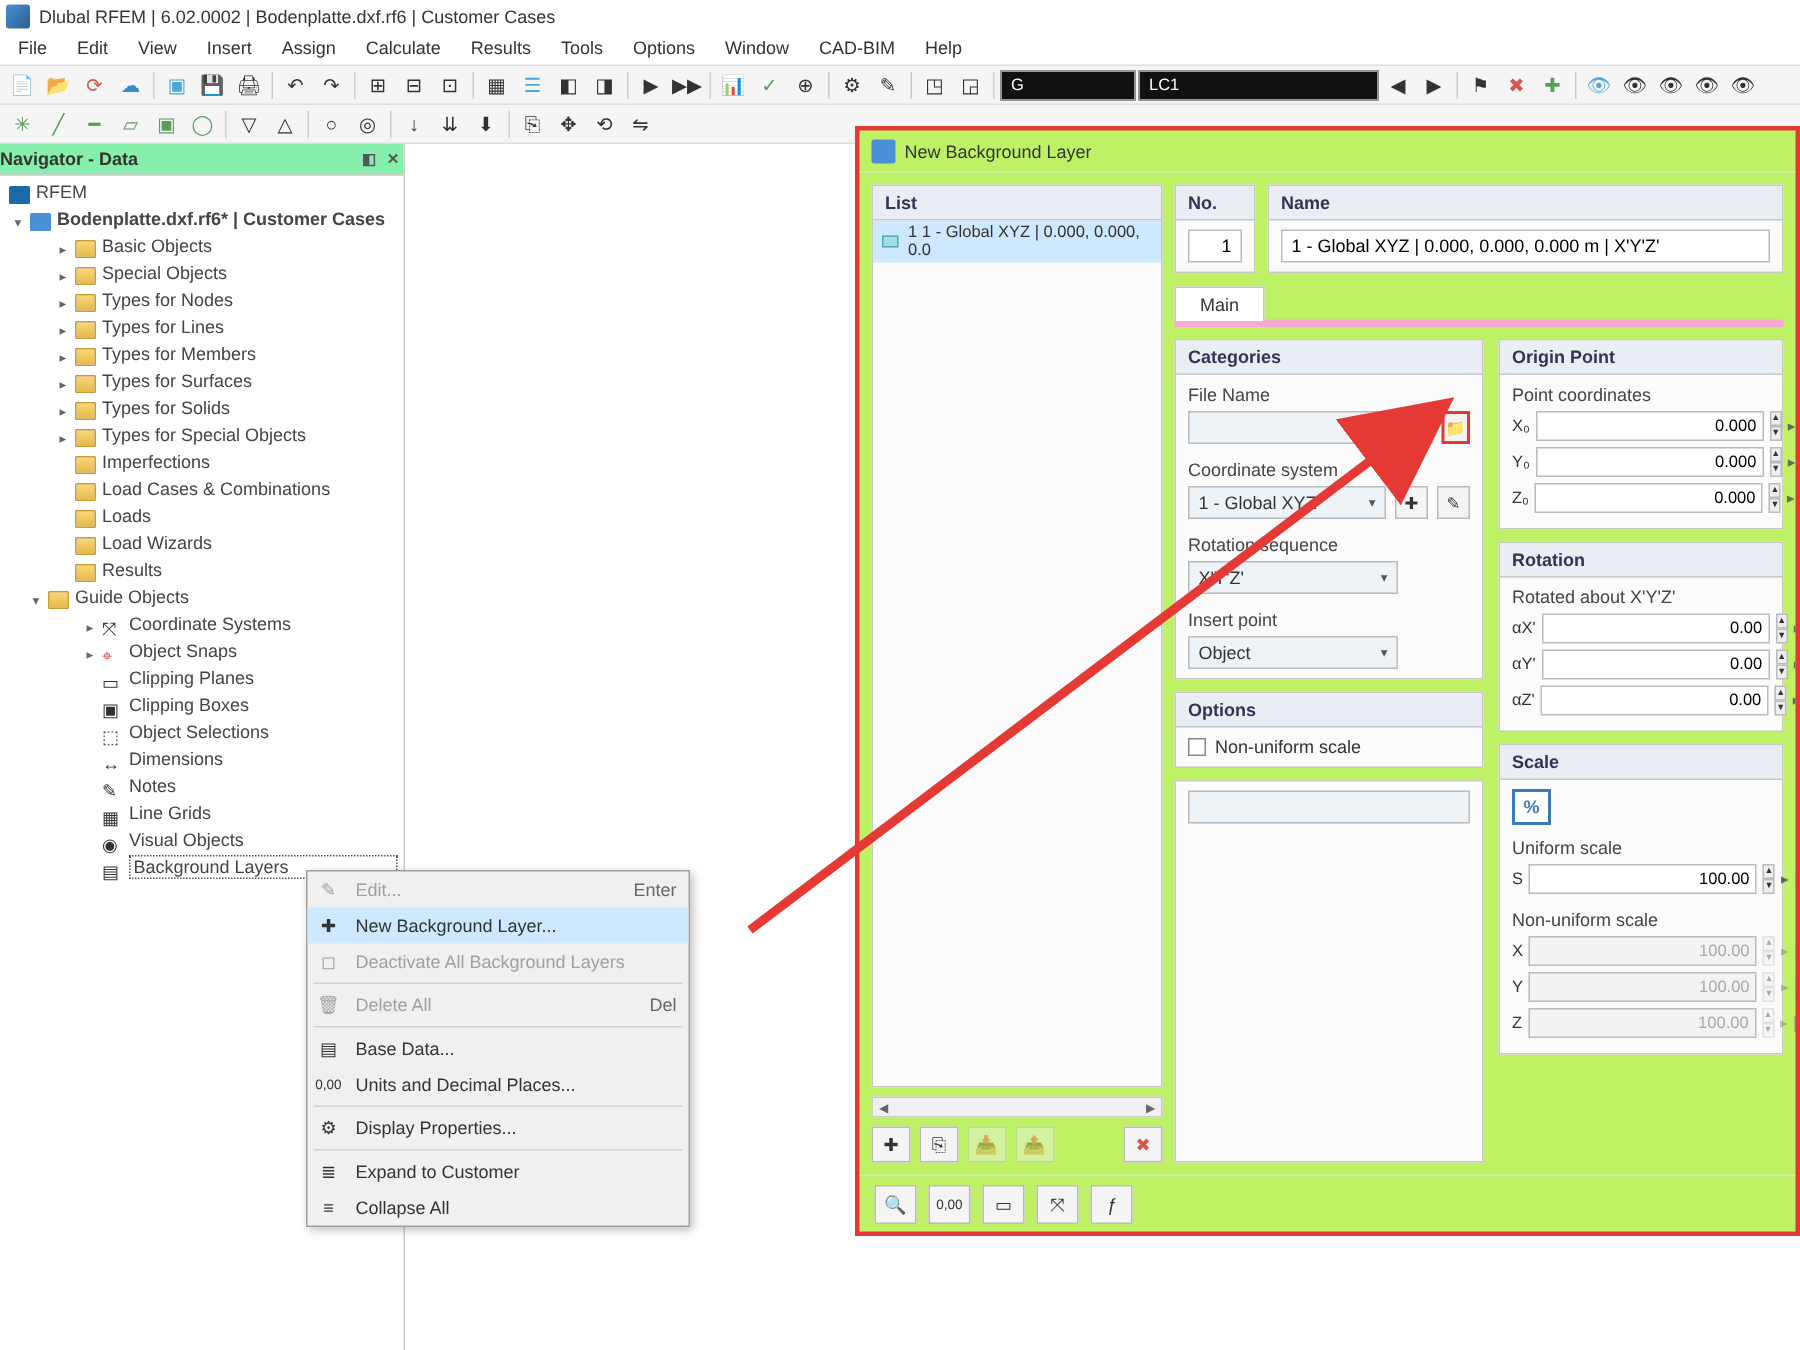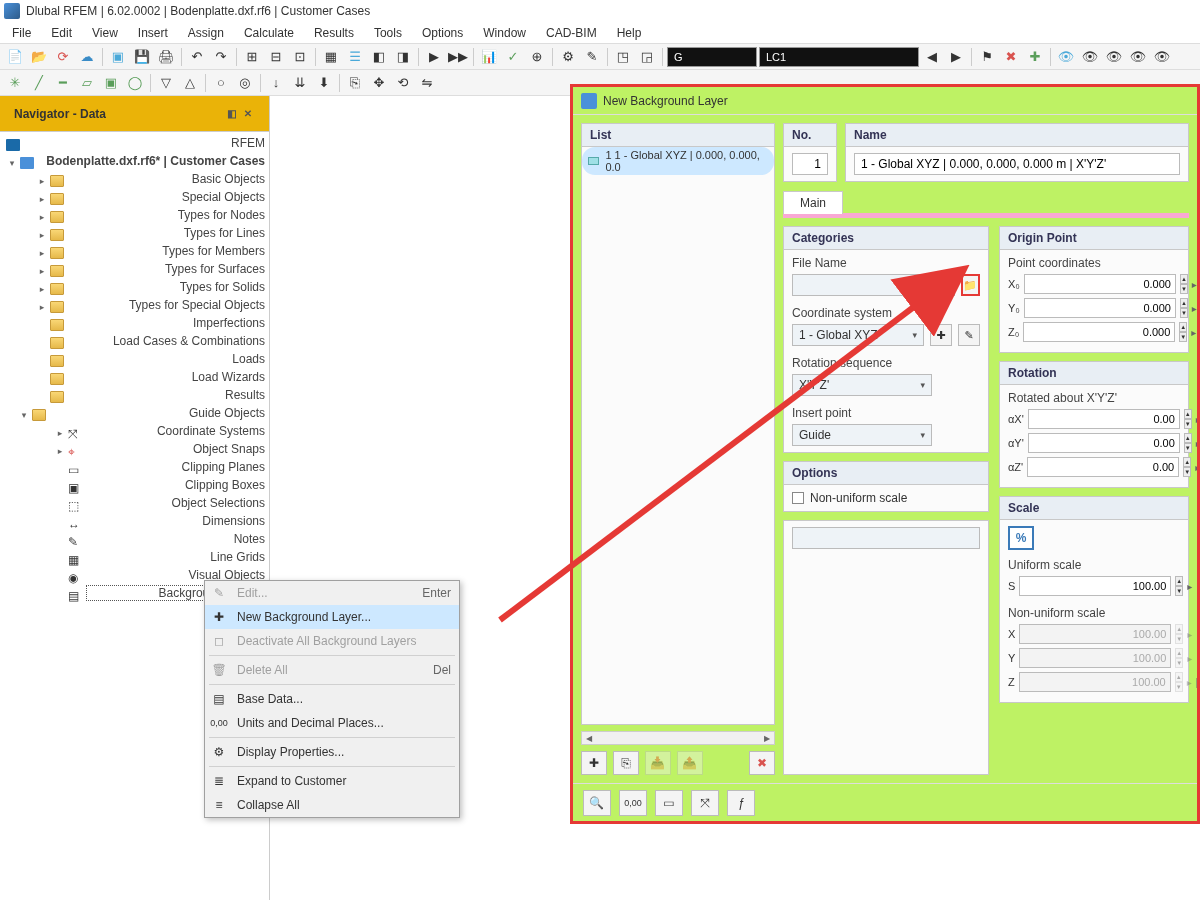--- a/index.html
+++ b/index.html
@@ -4,46 +4,46 @@
 <style>
 * { box-sizing: border-box; margin: 0; padding: 0; }
 body { font-family: 'Segoe UI', Tahoma, sans-serif; font-size: 12px; background: #fff; color: #333; overflow: hidden; width: 1200px; height: 900px; position: relative; }
 
 
 .titlebar { height: 22px; display: flex; align-items: center; padding: 0 4px; background: #fff; }
 .titlebar .app-icon { width: 16px; height: 16px; margin-right: 6px; background: linear-gradient(135deg,#4a90d9,#2e5c8a); border-radius: 2px; }
 .titlebar .title { font-size: 12px; }
 
 
-.menubar { height: 22px; display: flex; align-items: center; padding: 0 2px; border-bottom: 1px solid #ddd; }
+.menubar { height: 22px; display: flex; align-items: flex-start; padding: 0 2px; border-bottom: 1px solid #ddd; }
 .menubar .item { padding: 3px 10px; cursor: default; }
 
 
 .toolbar { height: 26px; display: flex; align-items: center; padding: 0 4px; background: #f5f5f5; border-bottom: 1px solid #ddd; gap: 2px; }
 .toolbar .btn { width: 22px; height: 22px; display: flex; align-items: center; justify-content: center; border-radius: 2px; }
 .toolbar .sep { width: 1px; height: 18px; background: #ccc; margin: 0 2px; }
 .toolbar .dropdown { height: 20px; border: 1px solid #999; background: #111; color: #fff; padding: 0 6px; display: flex; align-items: center; min-width: 90px; font-size: 11px; }
 
 
 .navigator { position: absolute; left: 0; top: 96px; width: 270px; bottom: 0; border-right: 1px solid #ccc; background: #fff; }
-.nav-header { height: 36px; background: #eab308; display: flex; align-items: center; padding: 0 14px; font-weight: bold; font-size: 12px; border-bottom: 1px solid #ccc; }
+.nav-header { height: 21px; background: #86efac; display: flex; align-items: center; padding: 0 0; font-weight: bold; font-size: 12px; border-bottom: 1px solid #ccc; }
 .nav-header .spacer { flex: 1; }
 .nav-header .winbtn { width: 14px; height: 14px; margin-left: 2px; display: flex; align-items: center; justify-content: center; font-size: 10px; color: #555; }
 .tree { padding: 4px 0; font-size: 12px; }
 .tree .node { display: flex; align-items: center; height: 18px; padding-right: 4px; white-space: nowrap; }
 .tree .twisty { width: 12px; height: 12px; display: flex; align-items: center; justify-content: center; font-size: 9px; color: #666; margin-right: 2px; }
 .tree .icon { width: 14px; height: 12px; margin-right: 4px; }
 .tree .folder { background: linear-gradient(#f9d776,#e6b94a); border-radius: 1px; border: 1px solid #c79a3a; }
 .tree .model-icon { background: #4a90d9; border-radius: 1px; }
 .tree .rfem-icon { background: #1a6aa8; border-radius: 1px; }
 .tree .d0 { padding-left: 6px; }
 .tree .d1 { padding-left: 18px; }
 .tree .d2 { padding-left: 36px; }
 .tree .d3 { padding-left: 54px; }
-.tree .node .label { flex: 1; text-align: right; }
+.tree .node .label { flex: 1; }
 .tree .node.sel { }
 .tree .node.sel .label { border: 1px dotted #555; padding: 0 2px; }
 
 
 .context-menu { position: absolute; left: 204px; top: 580px; width: 256px; background: #f0f0f0; border: 1px solid #a0a0a0; box-shadow: 2px 2px 6px rgba(0,0,0,.25); z-index: 50; }
 .context-menu .row { height: 24px; display: flex; align-items: center; padding: 0 8px 0 4px; }
 .context-menu .row .micon { width: 20px; height: 18px; margin-right: 8px; display: flex; align-items: center; justify-content: center; }
 .context-menu .row .mlabel { flex: 1; }
 .context-menu .row .mshort { color: #666; }
 .context-menu .row.disabled { color: #a0a0a0; }
@@ -57,21 +57,21 @@
 .dialog-body { flex: 1; padding: 8px; display: flex; gap: 8px; overflow: hidden; }
 .dialog-left { width: 194px; display: flex; flex-direction: column; }
 .dialog-right { flex: 1; display: flex; flex-direction: column; }
 
 .panel { border: 1px solid #c8c8c8; background: #fbfbfb; }
 .panel-head { background: #e8eef4; padding: 4px 8px; font-weight: bold; color: #335; border-bottom: 1px solid #c8c8c8; font-size: 12px; }
 .panel-body { padding: 6px 8px; }
 
 .listpanel { flex: 1; display: flex; flex-direction: column; }
 .listpanel .items { flex: 1; overflow: auto; font-size: 11px; }
-.listpanel .item { padding: 2px 6px; display: flex; align-items: center; gap: 6px; border-radius: 13px; }
+.listpanel .item { padding: 2px 6px; display: flex; align-items: center; gap: 6px; }
 .listpanel .item .sw { width: 12px; height: 8px; background: #9fe0e6; border: 1px solid #5aa; }
 .listpanel .item.sel { background: #cde8ff; }
 
 .namebar { display: flex; gap: 8px; margin-bottom: 8px; }
 .namebar .nobox { width: 54px; }
 .namebar .namebox { flex: 1; }
 .field-input { width: 100%; height: 22px; border: 1px solid #bbb; padding: 0 6px; font-size: 12px; background: #fff; }
 .field-input.right { text-align: right; }
 
 .tabbar { display: flex; border-bottom: 5px solid #f9a8d4; margin-bottom: 8px; }
@@ -579,21 +579,21 @@
                 <div class="small-btn">✚</div>
                 <div class="small-btn">✎</div>
               </div>
               <div class="label">Rotation sequence</div>
               <div class="dropdown-field" style="width:140px;margin-bottom:10px">
                   <span>X'Y'Z'</span>
                   <span class="chev">▾</span>
                 </div>
               <div class="label">Insert point</div>
               <div class="dropdown-field" style="width:140px">
-                  <span>Guide</span>
+                  <span>Object</span>
                   <span class="chev">▾</span>
                 </div>
             </div>
           </div>
           <div class="panel options">
             <div class="panel-head">Options</div>
             <div class="panel-body">
               <div class="chk">
                   <span class="box"></span>
                   <span>Non-uniform scale</span>

